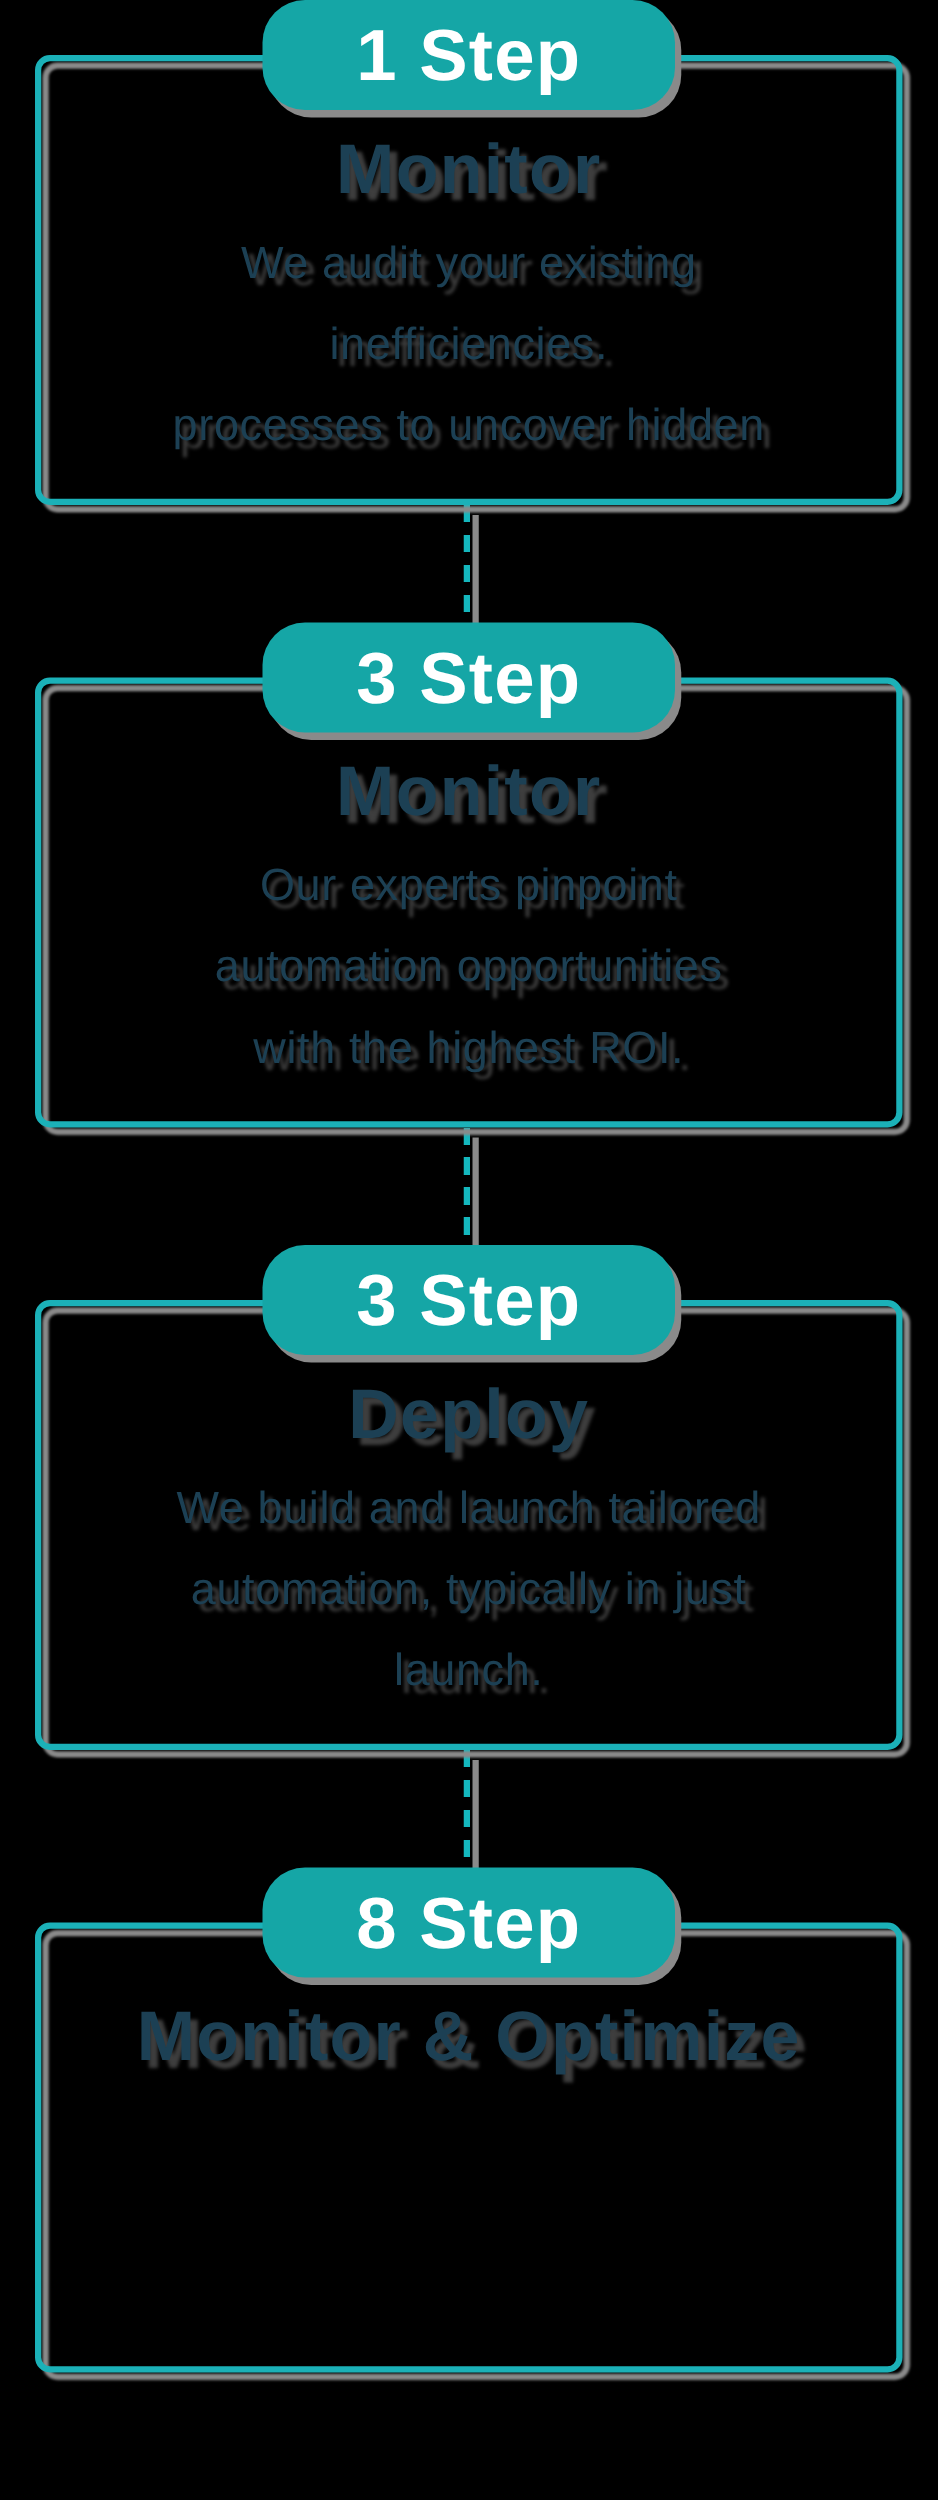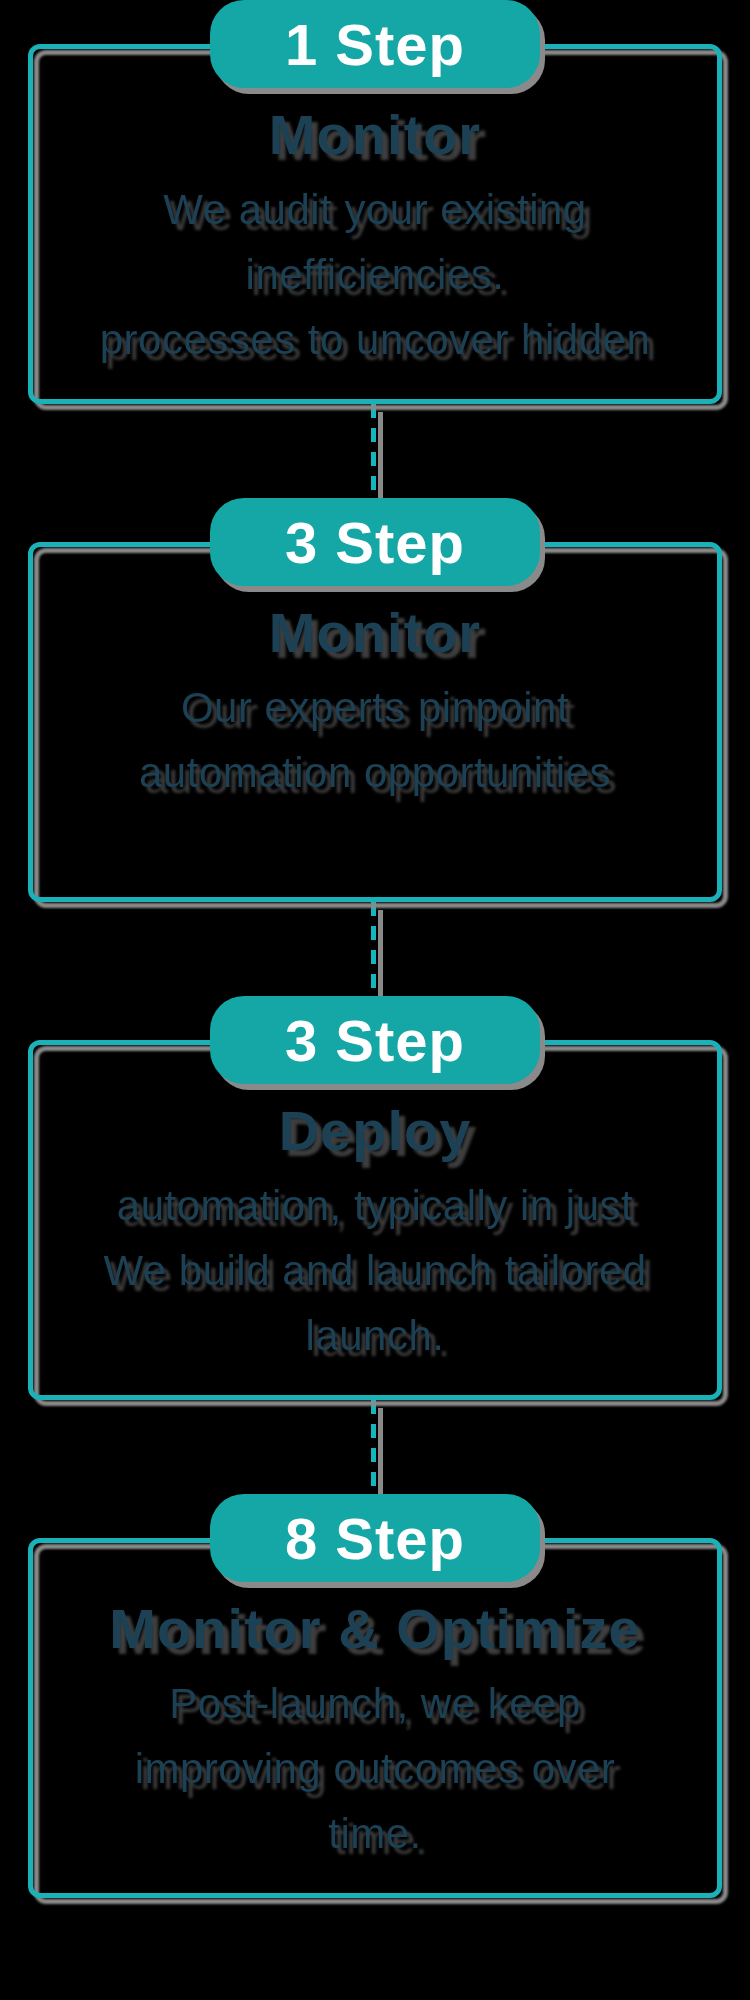--- a/index.html
+++ b/index.html
@@ -65,21 +65,21 @@
   }
   .step-title {
     margin: 0 0 10px 0;
     font-size: 56px;
     font-weight: 700;
     letter-spacing: 1px;
     color: #1C4054;
     text-shadow: 6px 6px 3px rgba(138,138,138,0.45);
   }
   .step-desc {
-    font-size: 42px;
+    font-size: 36px;
     font-weight: 400;
     letter-spacing: 0.5px;
     color: #1C4054;
     text-shadow: 6px 6px 3px rgba(138,138,138,0.45);
   }
   .desc-line {
     line-height: 65px;
     white-space: nowrap;
   }
   .connector {
@@ -132,57 +132,53 @@
   <section class="step">
     <div class="badge">
       <span class="badge-label">3 Step</span>
     </div>
     <div class="card-border"></div>
     <div class="card-content">
       <h2 class="step-title">Monitor</h2>
       <div class="step-desc">
         <div class="desc-line">Our experts pinpoint</div>
         <div class="desc-line">automation opportunities</div>
+        <div class="desc-line">with the highest ROI.</div>
       </div>
     </div>
   </section>
 
   <div class="connector">
     <div class="conn-shadow"></div>
     <div class="conn-dash"></div>
   </div>
 
   <section class="step">
     <div class="badge">
       <span class="badge-label">3 Step</span>
     </div>
     <div class="card-border"></div>
     <div class="card-content">
       <h2 class="step-title">Deploy</h2>
       <div class="step-desc">
+        <div class="desc-line">We build and launch tailored</div>
         <div class="desc-line">automation, typically in just</div>
-        <div class="desc-line">We build and launch tailored</div>
         <div class="desc-line">launch.</div>
       </div>
     </div>
   </section>
 
   <div class="connector">
     <div class="conn-shadow"></div>
     <div class="conn-dash"></div>
   </div>
 
   <section class="step">
     <div class="badge">
       <span class="badge-label">8 Step</span>
     </div>
     <div class="card-border"></div>
     <div class="card-content">
       <h2 class="step-title">Monitor &amp; Optimize</h2>
-      <div class="step-desc">
-        <div class="desc-line">Post-launch, we keep</div>
-        <div class="desc-line">improving outcomes over</div>
-        <div class="desc-line">time.</div>
-      </div>
     </div>
   </section>
 
 </div>
 
 </body></html>

